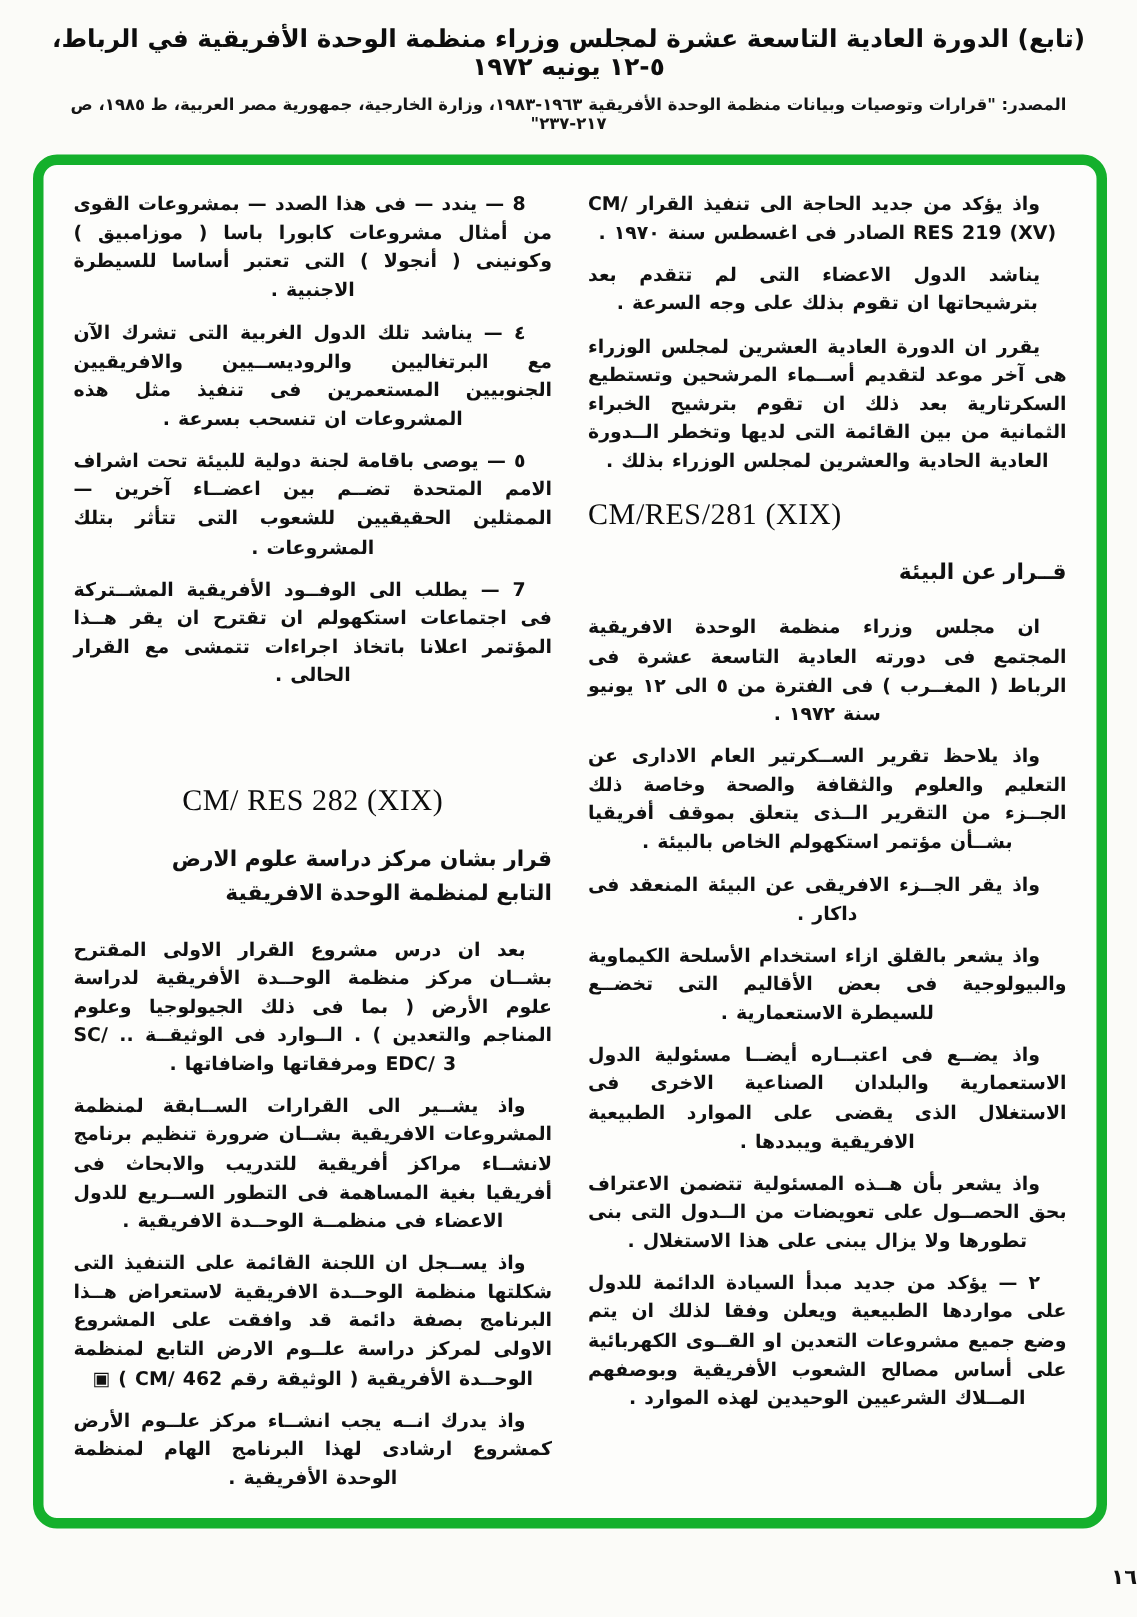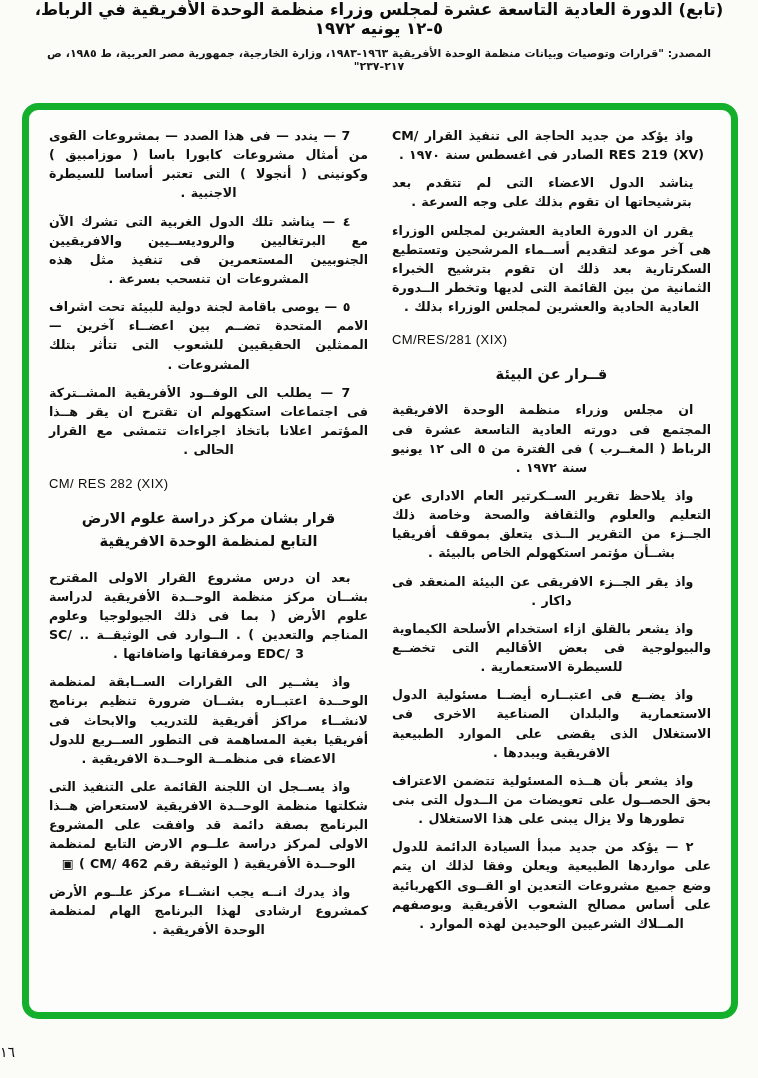--- a/index.html
+++ b/index.html
@@ -9,20 +9,21 @@
     background: #fbfbf8;
     font-family: "DejaVu Sans", sans-serif;
     color: #111;
     position: relative;
     overflow: hidden;
   }
   
   .page-header {
     direction: rtl;
     text-align: center;
+    margin-top: 16px;
   }
   .page-header .doc-title {
     font-size: 16.5px;
     font-weight: bold;
     color: #0d0d0d;
     padding: 0 30px;
   }
   .page-header .doc-source {
     font-size: 11px;
     font-weight: bold;
@@ -61,43 +62,43 @@
     line-height: 1.52;
     text-align: justify;
     text-align-last: center;
     text-indent: 1.4em;
     margin: 0 0 9px 0;
     word-spacing: 1px;
   }
   .res {
     direction: ltr;
     text-align: left;
-    font-family: Liberation Sans, sans-serif;
-    font-size: 13px;
+    font-family: Liberation Serif, serif;
+    font-size: 20px;
     letter-spacing: 0.4px;
     color: #0d0d0d;
     margin: 16px 0 10px 0;
   }
-  .res.gap-before { margin-top: 17px; }
+  .res.gap-before { margin-top: 64px; text-align: center; }
   .heading, .heading2 {
     font-size: 14.5px;
     font-weight: bold;
-    text-align: center;
+    text-align: right;
     margin: 16px 0 14px 0;
     white-space: pre-line;
     line-height: 1.6;
   }
   
   .page-number {
     position: absolute;
     bottom: 18px;
     left: 0; right: 0;
-    text-align: left;
+    text-align: right;
     font-size: 14px;
-    font-weight: normal;
+    font-weight: bold;
     direction: rtl;
   }
 </style>
 </head>
 <body>
 
 <header class="page-header">
   <div class="doc-title" dir="rtl">(تابع) الدورة العادية التاسعة عشرة لمجلس وزراء منظمة الوحدة الأفريقية في الرباط، ٥-١٢ يونيه ١٩٧٢</div>
   <div class="doc-source" dir="rtl">المصدر: "قرارات وتوصيات وبيانات منظمة الوحدة الأفريقية ١٩٦٣-١٩٨٣، وزارة الخارجية، جمهورية مصر العربية، ط ١٩٨٥، ص ٢١٧-٢٣٧"</div>
 </header>
@@ -112,28 +113,28 @@
         <h3 class="heading">قــرار عن البيئة</h3>
         <p class="para">ان مجلس وزراء منظمة الوحدة الافريقية المجتمع فى دورته العادية التاسعة عشرة فى الرباط ( المغــرب ) فى الفترة من ٥ الى ١٢ يونيو سنة ١٩٧٢ .</p>
         <p class="para">واذ يلاحظ تقرير الســكرتير العام الادارى عن التعليم والعلوم والثقافة والصحة وخاصة ذلك الجــزء من التقرير الــذى يتعلق بموقف أفريقيا بشــأن مؤتمر استكهولم الخاص بالبيئة .</p>
         <p class="para">واذ يقر الجــزء الافريقى عن البيئة المنعقد فى داكار .</p>
         <p class="para">واذ يشعر بالقلق ازاء استخدام الأسلحة الكيماوية والبيولوجية فى بعض الأقاليم التى تخضــع للسيطرة الاستعمارية .</p>
         <p class="para">واذ يضــع فى اعتبــاره أيضــا مسئولية الدول الاستعمارية والبلدان الصناعية الاخرى فى الاستغلال الذى يقضى على الموارد الطبيعية الافريقية ويبددها .</p>
         <p class="para">واذ يشعر بأن هــذه المسئولية تتضمن الاعتراف بحق الحصــول على تعويضات من الــدول التى بنى تطورها ولا يزال يبنى على هذا الاستغلال .</p>
         <p class="para">٢ — يؤكد من جديد مبدأ السيادة الدائمة للدول على مواردها الطبيعية ويعلن وفقا لذلك ان يتم وضع جميع مشروعات التعدين او القــوى الكهربائية على أساس مصالح الشعوب الأفريقية وبوصفهم المــلاك الشرعيين الوحيدين لهذه الموارد .</p>
       </div>
     <div class="col" id="col-left">
-        <p class="para">7 — يندد — فى هذا الصدد — بمشروعات القوى من أمثال مشروعات كابورا باسا ( موزامبيق ) وكونينى ( أنجولا ) التى تعتبر أساسا للسيطرة الاجنبية .</p>
+        <p class="para">8 — يندد — فى هذا الصدد — بمشروعات القوى من أمثال مشروعات كابورا باسا ( موزامبيق ) وكونينى ( أنجولا ) التى تعتبر أساسا للسيطرة الاجنبية .</p>
         <p class="para">٤ — يناشد تلك الدول الغربية التى تشرك الآن مع البرتغاليين والروديســيين والافريقيين الجنوبيين المستعمرين فى تنفيذ مثل هذه المشروعات ان تنسحب بسرعة .</p>
         <p class="para">٥ — يوصى باقامة لجنة دولية للبيئة تحت اشراف الامم المتحدة تضــم بين اعضــاء آخرين — الممثلين الحقيقيين للشعوب التى تتأثر بتلك المشروعات .</p>
         <p class="para">7 — يطلب الى الوفــود الأفريقية المشــتركة فى اجتماعات استكهولم ان تقترح ان يقر هــذا المؤتمر اعلانا باتخاذ اجراءات تتمشى مع القرار الحالى .</p>
         <div class="res gap-before" dir="ltr">CM/ RES 282 (XIX)</div>
         <h3 class="heading2">قرار بشان مركز دراسة علوم الارض
 التابع لمنظمة الوحدة الافريقية</h3>
         <p class="para">بعد ان درس مشروع القرار الاولى المقترح بشــان مركز منظمة الوحــدة الأفريقية لدراسة علوم الأرض ( بما فى ذلك الجيولوجيا وعلوم المناجم والتعدين ) . الــوارد فى الوثيقــة .. SC/ EDC/ 3 ومرفقاتها واضافاتها .</p>
-        <p class="para">واذ يشــير الى القرارات الســابقة لمنظمة الوحــدة اعتبــاره بشــان ضرورة تنظيم برنامج لانشــاء مراكز أفريقية للتدريب والابحاث فى أفريقيا بغية المساهمة فى التطور الســريع للدول الاعضاء فى منظمــة الوحــدة الافريقية .</p>
+        <p class="para">واذ يشــير الى القرارات الســابقة لمنظمة المشروعات الافريقية بشــان ضرورة تنظيم برنامج لانشــاء مراكز أفريقية للتدريب والابحاث فى أفريقيا بغية المساهمة فى التطور الســريع للدول الاعضاء فى منظمــة الوحــدة الافريقية .</p>
         <p class="para">واذ يســجل ان اللجنة القائمة على التنفيذ التى شكلتها منظمة الوحــدة الافريقية لاستعراض هــذا البرنامج بصفة دائمة قد وافقت على المشروع الاولى لمركز دراسة علــوم الارض التابع لمنظمة الوحــدة الأفريقية ( الوثيقة رقم CM/ 462 ) ▣</p>
         <p class="para">واذ يدرك انــه يجب انشــاء مركز علــوم الأرض كمشروع ارشادى لهذا البرنامج الهام لمنظمة الوحدة الأفريقية .</p>
       </div>
   </div>
 </div>
 
 <div class="page-number">١٦</div>
 
 </body></html>

